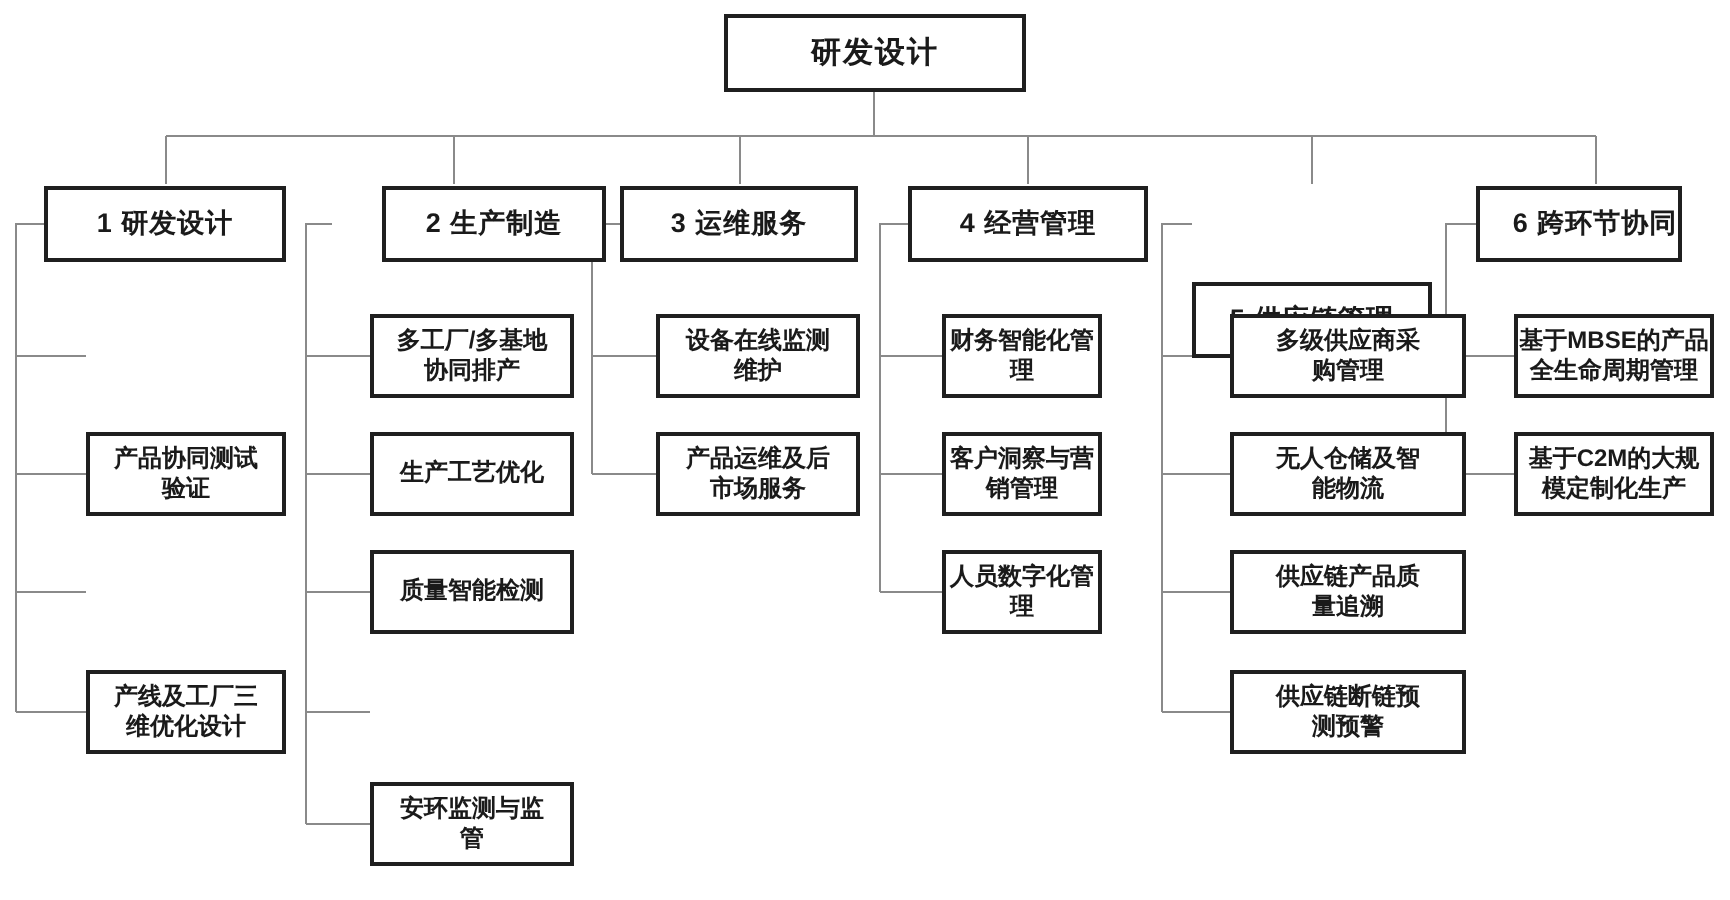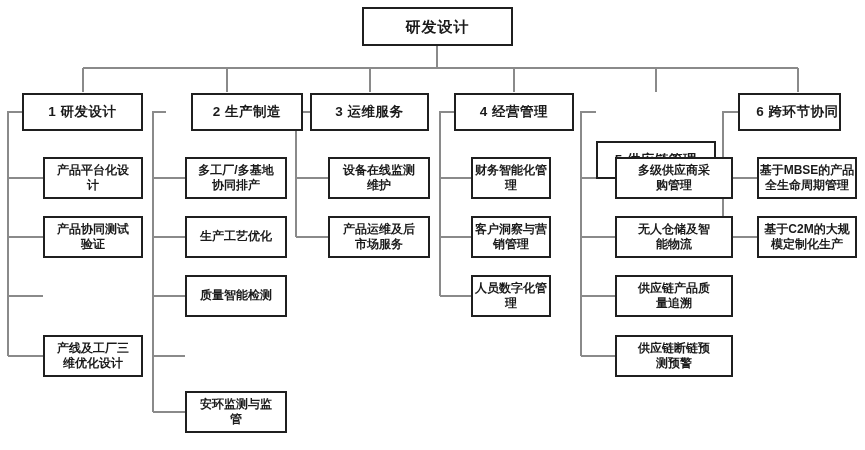--- a/index.html
+++ b/index.html
@@ -107,22 +107,20 @@
 
   <div class="node root-node">研发设计</div>
 
   <div class="node header-node h1">1 研发设计</div>
   <div class="node header-node h2">2 生产制造</div>
   <div class="node header-node h3">3 运维服务</div>
   <div class="node header-node h4">4 经营管理</div>
   <div class="node header-node h5">5 供应链管理</div>
   <div class="node header-node h6">6 跨环节协同</div>
 
-  <div class="node child-node cx1 r1">产品平台化设
-计</div>
   <div class="node child-node cx1 r2">产品协同测试
 验证</div>
   <div class="node child-node cx1 r4">产线及工厂三
 维优化设计</div>
 
   <div class="node child-node cx2 r1">多工厂/多基地
 协同排产</div>
   <div class="node child-node cx2 r2">生产工艺优化</div>
   <div class="node child-node cx2 r3">质量智能检测</div>
   <div class="node child-node cx2 r5">安环监测与监

